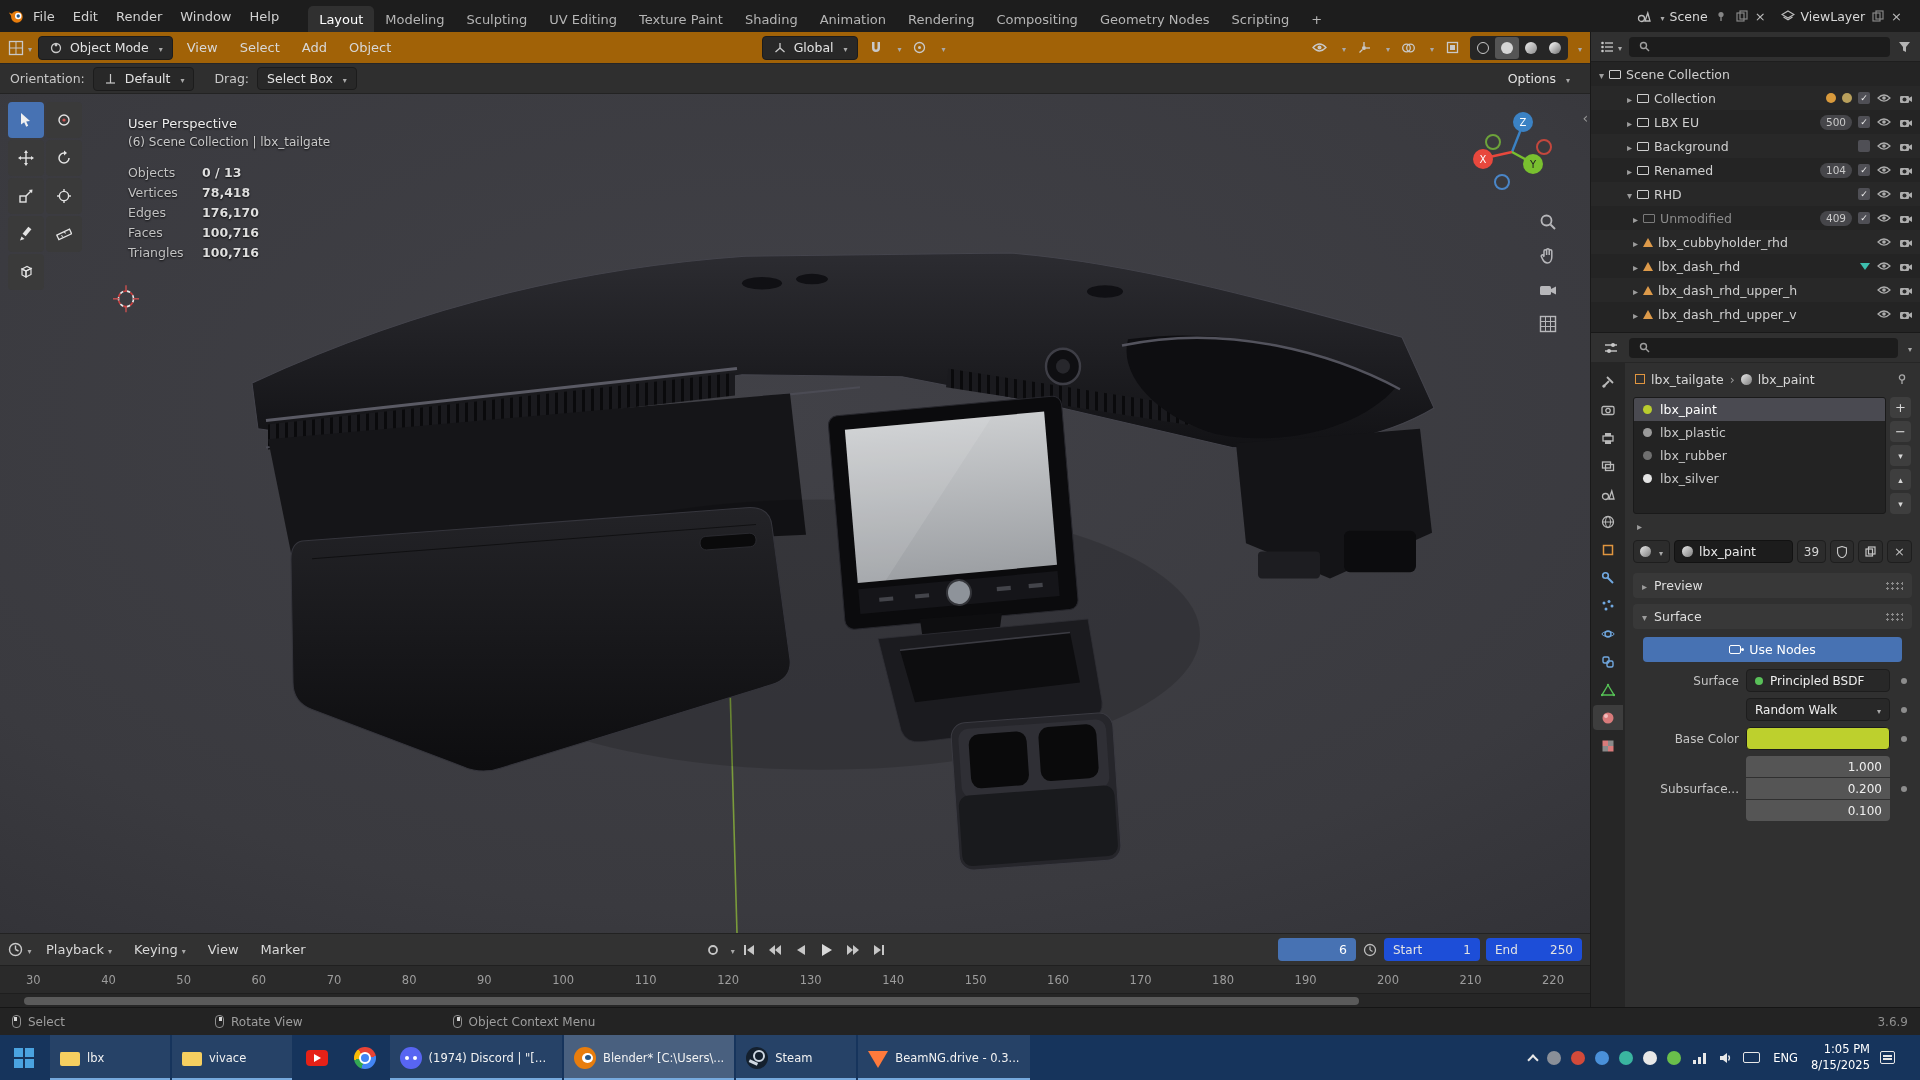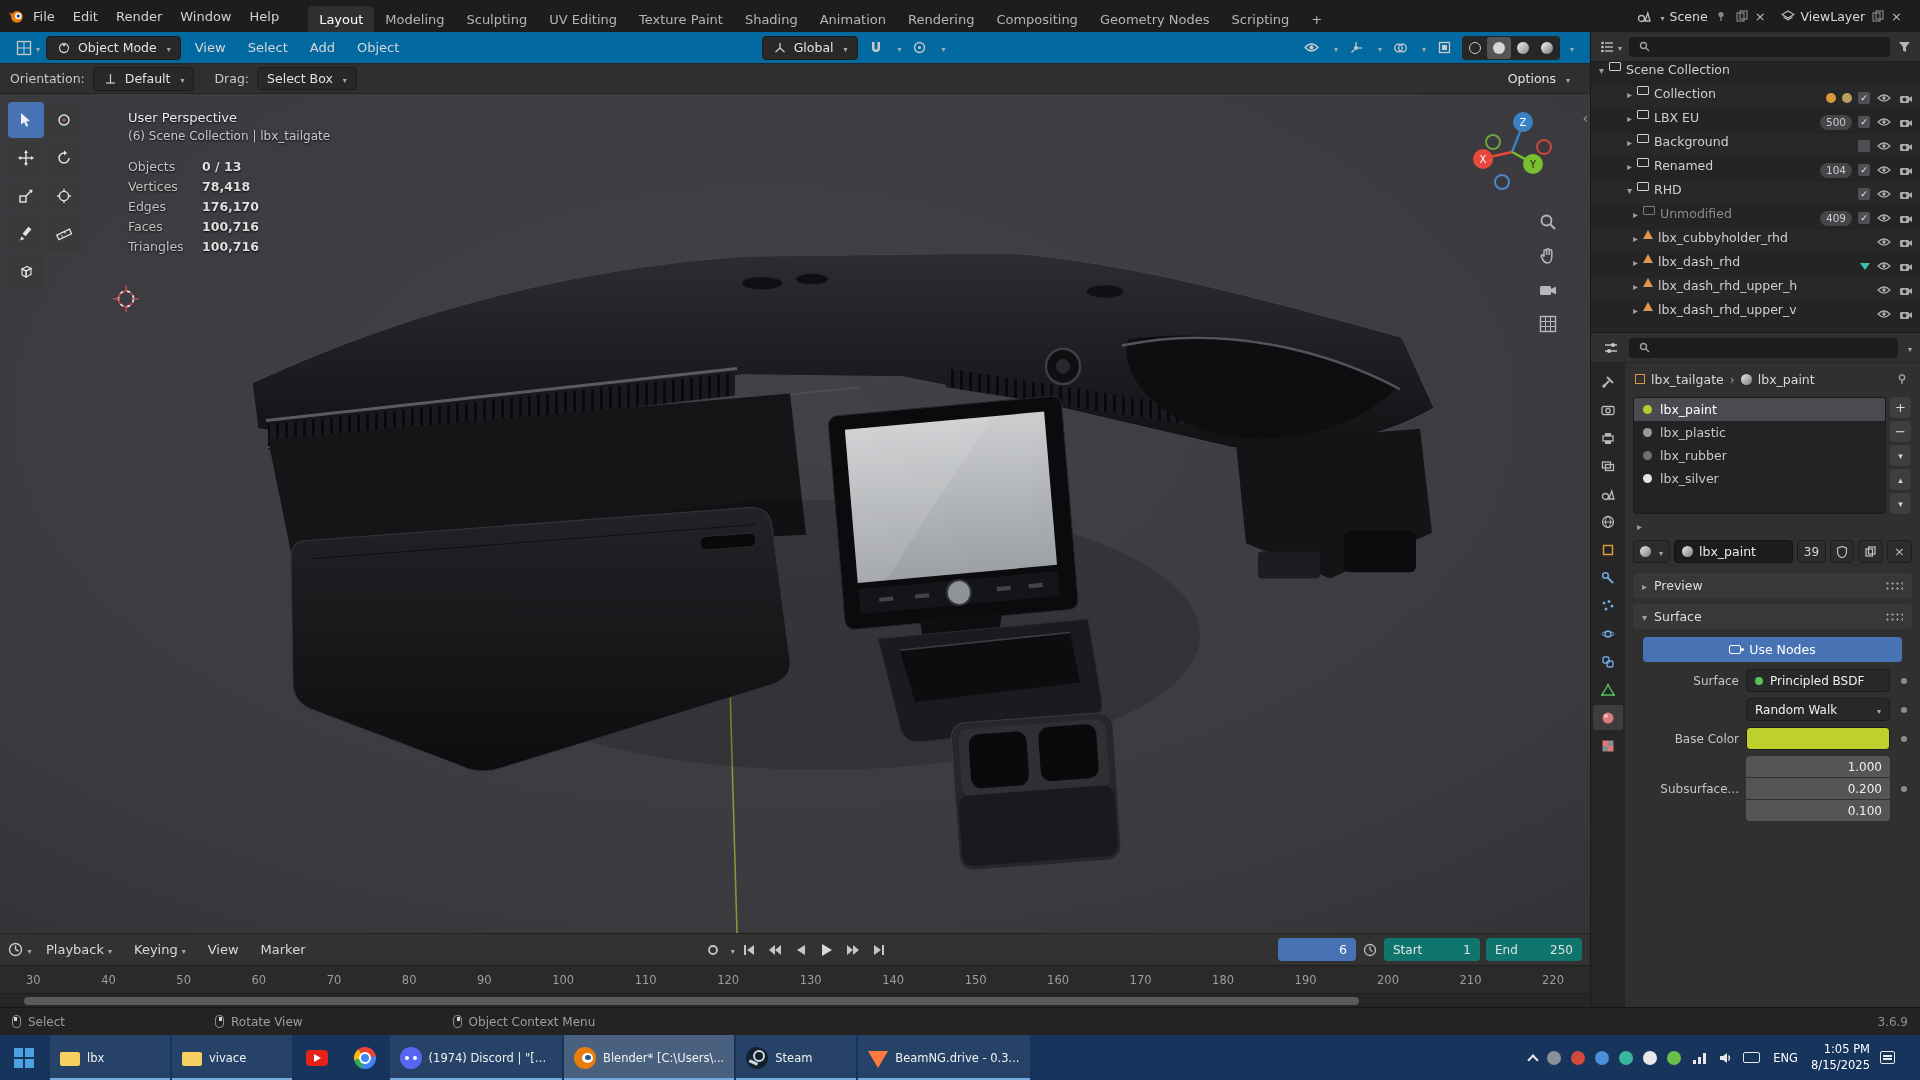--- a/index.html
+++ b/index.html
@@ -31,63 +31,63 @@
 
 
 .pill{display:flex;align-items:center;gap:6px;background:#282828;border:1px solid #1c1c1c;border-radius:4px;padding:3px 9px;font-size:12.5px;color:#e2e2e2}
 .hmenu{padding:4px 8px;font-size:13px;color:#d8d8d8}
 .hicon{width:24px;height:22px;display:flex;align-items:center;justify-content:center;border-radius:3px}
 .search{flex:1;height:20px;background:#1c1c1c;border-radius:4px;display:flex;align-items:center;gap:6px;padding:0 7px}
 
 
 .mainrow{flex:1;display:flex;min-height:0}
 .leftcol{flex:1;display:flex;flex-direction:column;min-width:0}
-.vp-header{height:32px;background:#0369a1;display:flex;align-items:center;gap:6px;padding:0 16px;border-bottom:1px solid #262626}
+.vp-header{height:32px;background:#a16207;display:flex;align-items:center;gap:6px;padding:0 8px;border-bottom:1px solid #262626}
 .tool-row{height:30px;background:#2f2f2f;display:flex;align-items:center;gap:8px;padding:0 10px;font-size:12.5px;color:#c9c9c9;border-bottom:1px solid #232323}
 .shade{display:flex;background:#262626;border-radius:4px;padding:1px}
 .shade .hicon.on{background:#555}
 .c-wire{width:12px;height:12px;border:1.4px solid #c9c9c9;border-radius:50%}
 .c-solid{width:12px;height:12px;border-radius:50%;background:#d5d5d5}
 .c-mat{width:12px;height:12px;border-radius:50%;background:linear-gradient(135deg,#efefef,#8a8a8a)}
 .c-rend{width:12px;height:12px;border-radius:50%;background:linear-gradient(135deg,#ffffff,#6f6f6f)}
 
 
 .vp{flex:1;position:relative;overflow:hidden;background:#38383d}
 .scene{position:absolute;inset:0;width:100%;height:100%}
 .vp-toolbar{position:absolute;left:8px;top:8px;display:grid;grid-template-columns:36px 36px;g ap:2px;gap:2px}
 .tbtn{width:36px;height:36px;background:#3a3a3a;border-radius:4px;display:flex;align-items:center;justify-content:center}
 .tbtn.on{background:#4772b3}
-.vp-overlay{position:absolute;left:128px;top:16px;pointer-events:none;text-shadow:0 1px 2px rgba(0,0,0,.85)}
+.vp-overlay{position:absolute;left:128px;top:22px;pointer-events:none;text-shadow:0 1px 2px rgba(0,0,0,.85)}
 .ov-title{font-size:13px;color:#ececec}
 .ov-sub{font-size:12px;color:#c9c9c9;margin-top:4px}
 .ov-stats{margin-top:16px;display:grid;grid-template-columns:74px auto;row-gap:5px;font-size:12.5px;color:#c2c2c2}
 .ov-stats b{font-weight:bold;color:#dedede}
 .gizmo{position:absolute;right:26px;top:6px;width:104px;height:104px}
 .navicons{position:absolute;right:32px;top:118px;display:flex;flex-direction:column;gap:14px;align-items:center}
 .nico{width:20px;height:20px;opacity:.9}
 .edge-chev{position:absolute;right:2px;top:16px;color:#9a9a9a}
 .edge-chev::before{content:"‹";font-size:14px}
 
 
 .tl-header{height:32px;background:#323232;border-top:1px solid #222;display:flex;align-items:center;gap:6px;padding:0 8px}
 .play-cluster{display:flex;align-items:center;gap:2px;margin-left:auto}
 .pbtn{width:24px;height:22px;display:flex;align-items:center;justify-content:center;border-radius:3px}
 .tl-right{margin-left:auto;display:flex;align-items:center;gap:6px}
 .frame-pill{width:78px;height:23px;background:#4772b3;border-radius:4px;color:#fff;display:flex;align-items:center;justify-content:flex-end;padding:0 9px;font-size:12.5px}
-.range-pill{width:96px;height:23px;background:#0f766e;border-radius:4px;display:flex;align-items:center;justify-content:space-between;padding:0 9px;font-size:12px;color:#e3e3e3}
+.range-pill{width:96px;height:23px;background:#1d4ed8;border-radius:4px;display:flex;align-items:center;justify-content:space-between;padding:0 9px;font-size:12px;color:#e3e3e3}
 .tl-ruler{height:28px;background:#2a2a2a;border-top:1px solid #202020;display:flex;justify-content:space-between;align-items:center;padding:0 26px;font-size:11.5px;color:#9d9d9d}
 .hscroll{height:14px;background:#262626;border-top:1px solid #1e1e1e;position:relative}
 .hthumb{position:absolute;left:1.5%;width:84%;top:3px;height:8px;border-radius:4px;background:#5a5a5a}
 
 
 .rightcol{width:330px;flex:0 0 330px;display:flex;flex-direction:column;background:#2b2b2b;border-left:1px solid #191919}
 .outliner{flex:0 0 300px;display:flex;flex-direction:column;background:#242424;overflow:hidden}
 .ol-header{height:30px;background:#303030;display:flex;align-items:center;gap:6px;padding:0 8px;border-bottom:1px solid #1e1e1e}
 .ol-rows{flex:1;overflow:hidden}
-.orow{height:24px;display:flex;gap:5px;padding-right:6px;font-size:12.5px;color:#cfcfcf}
+.orow{height:24px;display:flex;align-items:center;gap:5px;padding-right:6px;font-size:12.5px;color:#cfcfcf}
 .orow:nth-child(even){background:#282828}
 .d0{padding-left:8px}.d1{padding-left:36px}.d2{padding-left:42px}
 .tri::before{content:"▸";color:#9c9c9c;font-size:10px}
 .tri.o::before{content:"▾"}
 .colbox{width:12px;height:9px;border:1.3px solid #cfcfcf;border-radius:1px}
 .meshico{width:0;height:0;border-left:5px solid transparent;border-right:5px solid transparent;border-bottom:9px solid #dd9a4a}
 .oright{margin-left:auto;display:flex;align-items:center;gap:6px}
 .badge{background:#46464a;border-radius:8px;padding:0 6px;height:15px;line-height:15px;font-size:10.5px;color:#c9c9c9}
 .cb{width:12px;height:12px;background:#4f4f55;border-radius:2px;display:flex;align-items:center;justify-content:center}
 .cb.ck::before{content:"✓";font-size:9px;color:#eee}

